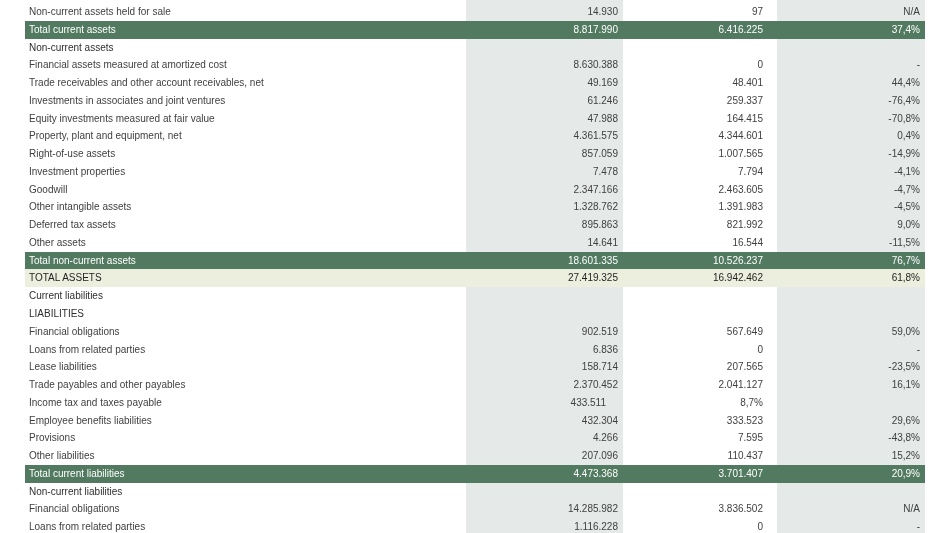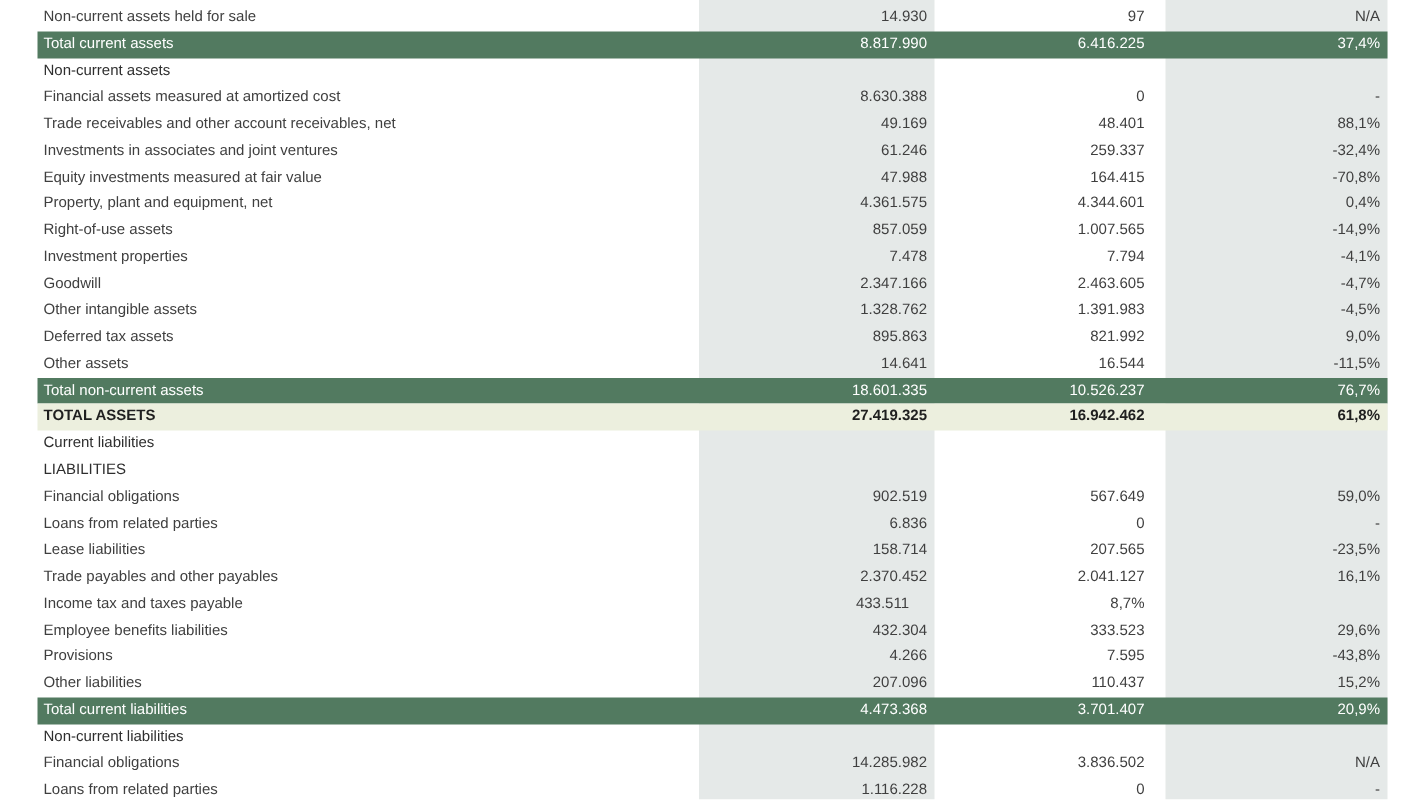--- a/index.html
+++ b/index.html
@@ -65,21 +65,21 @@
     color: var(--section-color);
   }
   .row-total {
     background: var(--total-bg);
     color: var(--total-text);
     font-weight: normal;
   }
   .row-grand {
     background: var(--grand-bg);
     color: #1f1f1f;
-    font-weight: bold;
+    font-weight: normal;
   }
 </style>
 </head>
 <body style="--total-bg: #527a60; --total-text: #ffffff; --grand-bg: #ecefde; --band-bg: #e5e9e8; --text-color: #3f3f3f;">
 
 <div class="band band-current"></div>
 <div class="band band-change"></div>
 
 <div class="fin-table">
   <div>
@@ -104,27 +104,27 @@
       <div class="row row-normal">
     <div class="cell cell-label">Financial assets measured at amortized cost</div>
     <div class="cell cell-num cell-c1">8.630.388</div>
     <div class="cell cell-num cell-c2">0</div>
     <div class="cell cell-num cell-c3">-</div>
   </div>
       <div class="row row-normal">
     <div class="cell cell-label">Trade receivables and other account receivables, net</div>
     <div class="cell cell-num cell-c1">49.169</div>
     <div class="cell cell-num cell-c2">48.401</div>
-    <div class="cell cell-num cell-c3">88,1%</div>
+    <div class="cell cell-num cell-c3">44,4%</div>
   </div>
       <div class="row row-normal">
     <div class="cell cell-label">Investments in associates and joint ventures</div>
     <div class="cell cell-num cell-c1">61.246</div>
     <div class="cell cell-num cell-c2">259.337</div>
-    <div class="cell cell-num cell-c3">-32,4%</div>
+    <div class="cell cell-num cell-c3">-76,4%</div>
   </div>
       <div class="row row-normal">
     <div class="cell cell-label">Equity investments measured at fair value</div>
     <div class="cell cell-num cell-c1">47.988</div>
     <div class="cell cell-num cell-c2">164.415</div>
     <div class="cell cell-num cell-c3">-70,8%</div>
   </div>
       <div class="row row-normal">
     <div class="cell cell-label">Property, plant and equipment, net</div>
     <div class="cell cell-num cell-c1">4.361.575</div>

